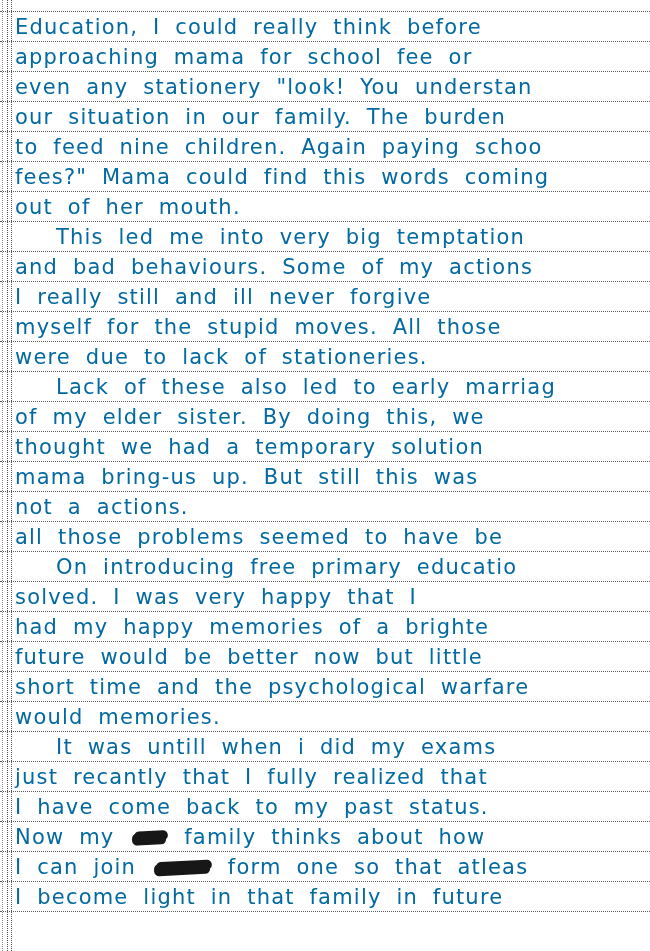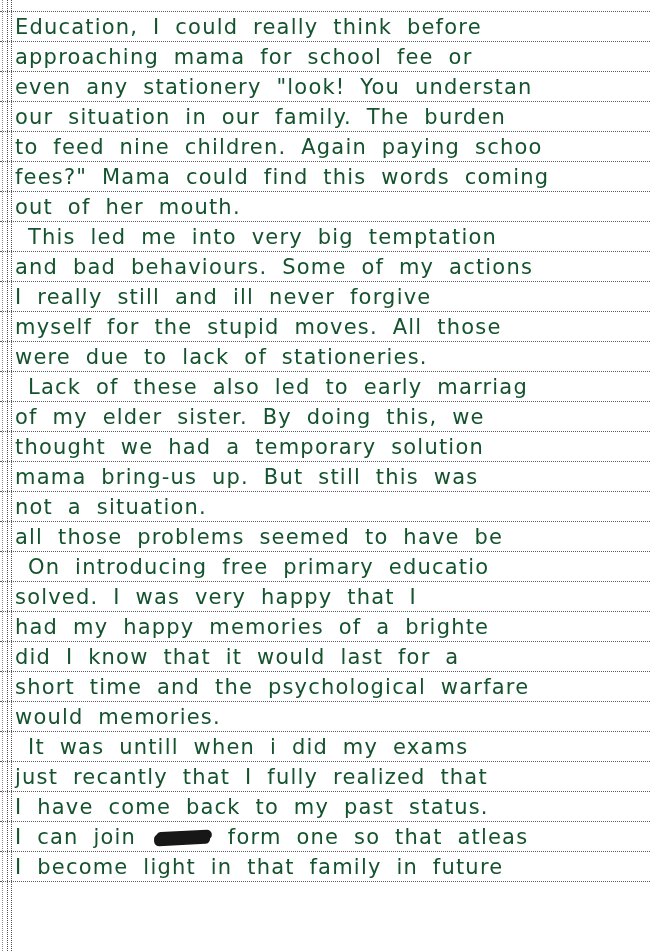--- a/index.html
+++ b/index.html
@@ -36,26 +36,26 @@
     border-top: 1px dotted #5a5a5a;
     z-index: 2;
   }
   .hline {
     height: 29px;
     line-height: 33px;
     border-bottom: 1px dotted #5a5a5a;
     padding-left: 15px;
     white-space: nowrap;
     overflow: hidden;
-    color: #14532d;
+    color: #0369a1;
     font-size: 21px;
     letter-spacing: 1.2px;
     word-spacing: 7px;
   }
-  .hline.indent { padding-left: 28px; }
+  .hline.indent { padding-left: 56px; }
   .hline span.txt { position: relative; top: -1px; }
   .scribble {
     display: inline-block;
     height: 10px;
     border-radius: 5px;
     background: #171717;
     transform: translateY(-2px) rotate(-3deg);
     margin: 0 3px;
     box-shadow: 0 2px 0 #171717, 2px -2px 0 #171717;
   }
@@ -77,27 +77,28 @@
       <div class="hline"><span class="txt">out of her mouth.</span></div>
       <div class="hline indent"><span class="txt">This led me into very big temptation</span></div>
       <div class="hline"><span class="txt">and bad behaviours. Some of my actions</span></div>
       <div class="hline"><span class="txt">I really still and ill never forgive</span></div>
       <div class="hline"><span class="txt">myself for the stupid moves. All those</span></div>
       <div class="hline"><span class="txt">were due to lack of stationeries.</span></div>
       <div class="hline indent"><span class="txt">Lack of these also led to early marriag</span></div>
       <div class="hline"><span class="txt">of my elder sister. By doing this, we</span></div>
       <div class="hline"><span class="txt">thought we had a temporary solution</span></div>
       <div class="hline"><span class="txt">mama bring-us up. But still this was</span></div>
-      <div class="hline"><span class="txt">not a situation.</span></div>
+      <div class="hline"><span class="txt">not a actions.</span></div>
       <div class="hline"><span class="txt">all those problems seemed to have be</span></div>
       <div class="hline indent"><span class="txt">On introducing free primary educatio</span></div>
       <div class="hline"><span class="txt">solved. I was very happy that I</span></div>
       <div class="hline"><span class="txt">had my happy memories of a brighte</span></div>
-      <div class="hline"><span class="txt">did I know that it would last for a</span></div>
+      <div class="hline"><span class="txt">future would be better now but little</span></div>
       <div class="hline"><span class="txt">short time and the psychological warfare</span></div>
       <div class="hline"><span class="txt">would memories.</span></div>
       <div class="hline indent"><span class="txt">It was untill when i did my exams</span></div>
       <div class="hline"><span class="txt">just recantly that I fully realized that</span></div>
       <div class="hline"><span class="txt">I have come back to my past status.</span></div>
+      <div class="hline"><span class="txt">Now my </span><span class="scribble" style="width: 34px;"></span><span class="txt"> family thinks about how</span></div>
       <div class="hline"><span class="txt">I can join </span><span class="scribble" style="width: 56px;"></span><span class="txt"> form one so that atleas</span></div>
       <div class="hline"><span class="txt">I become light in that family in future</span></div>
     </div>
 </div>
 
 </body></html>

